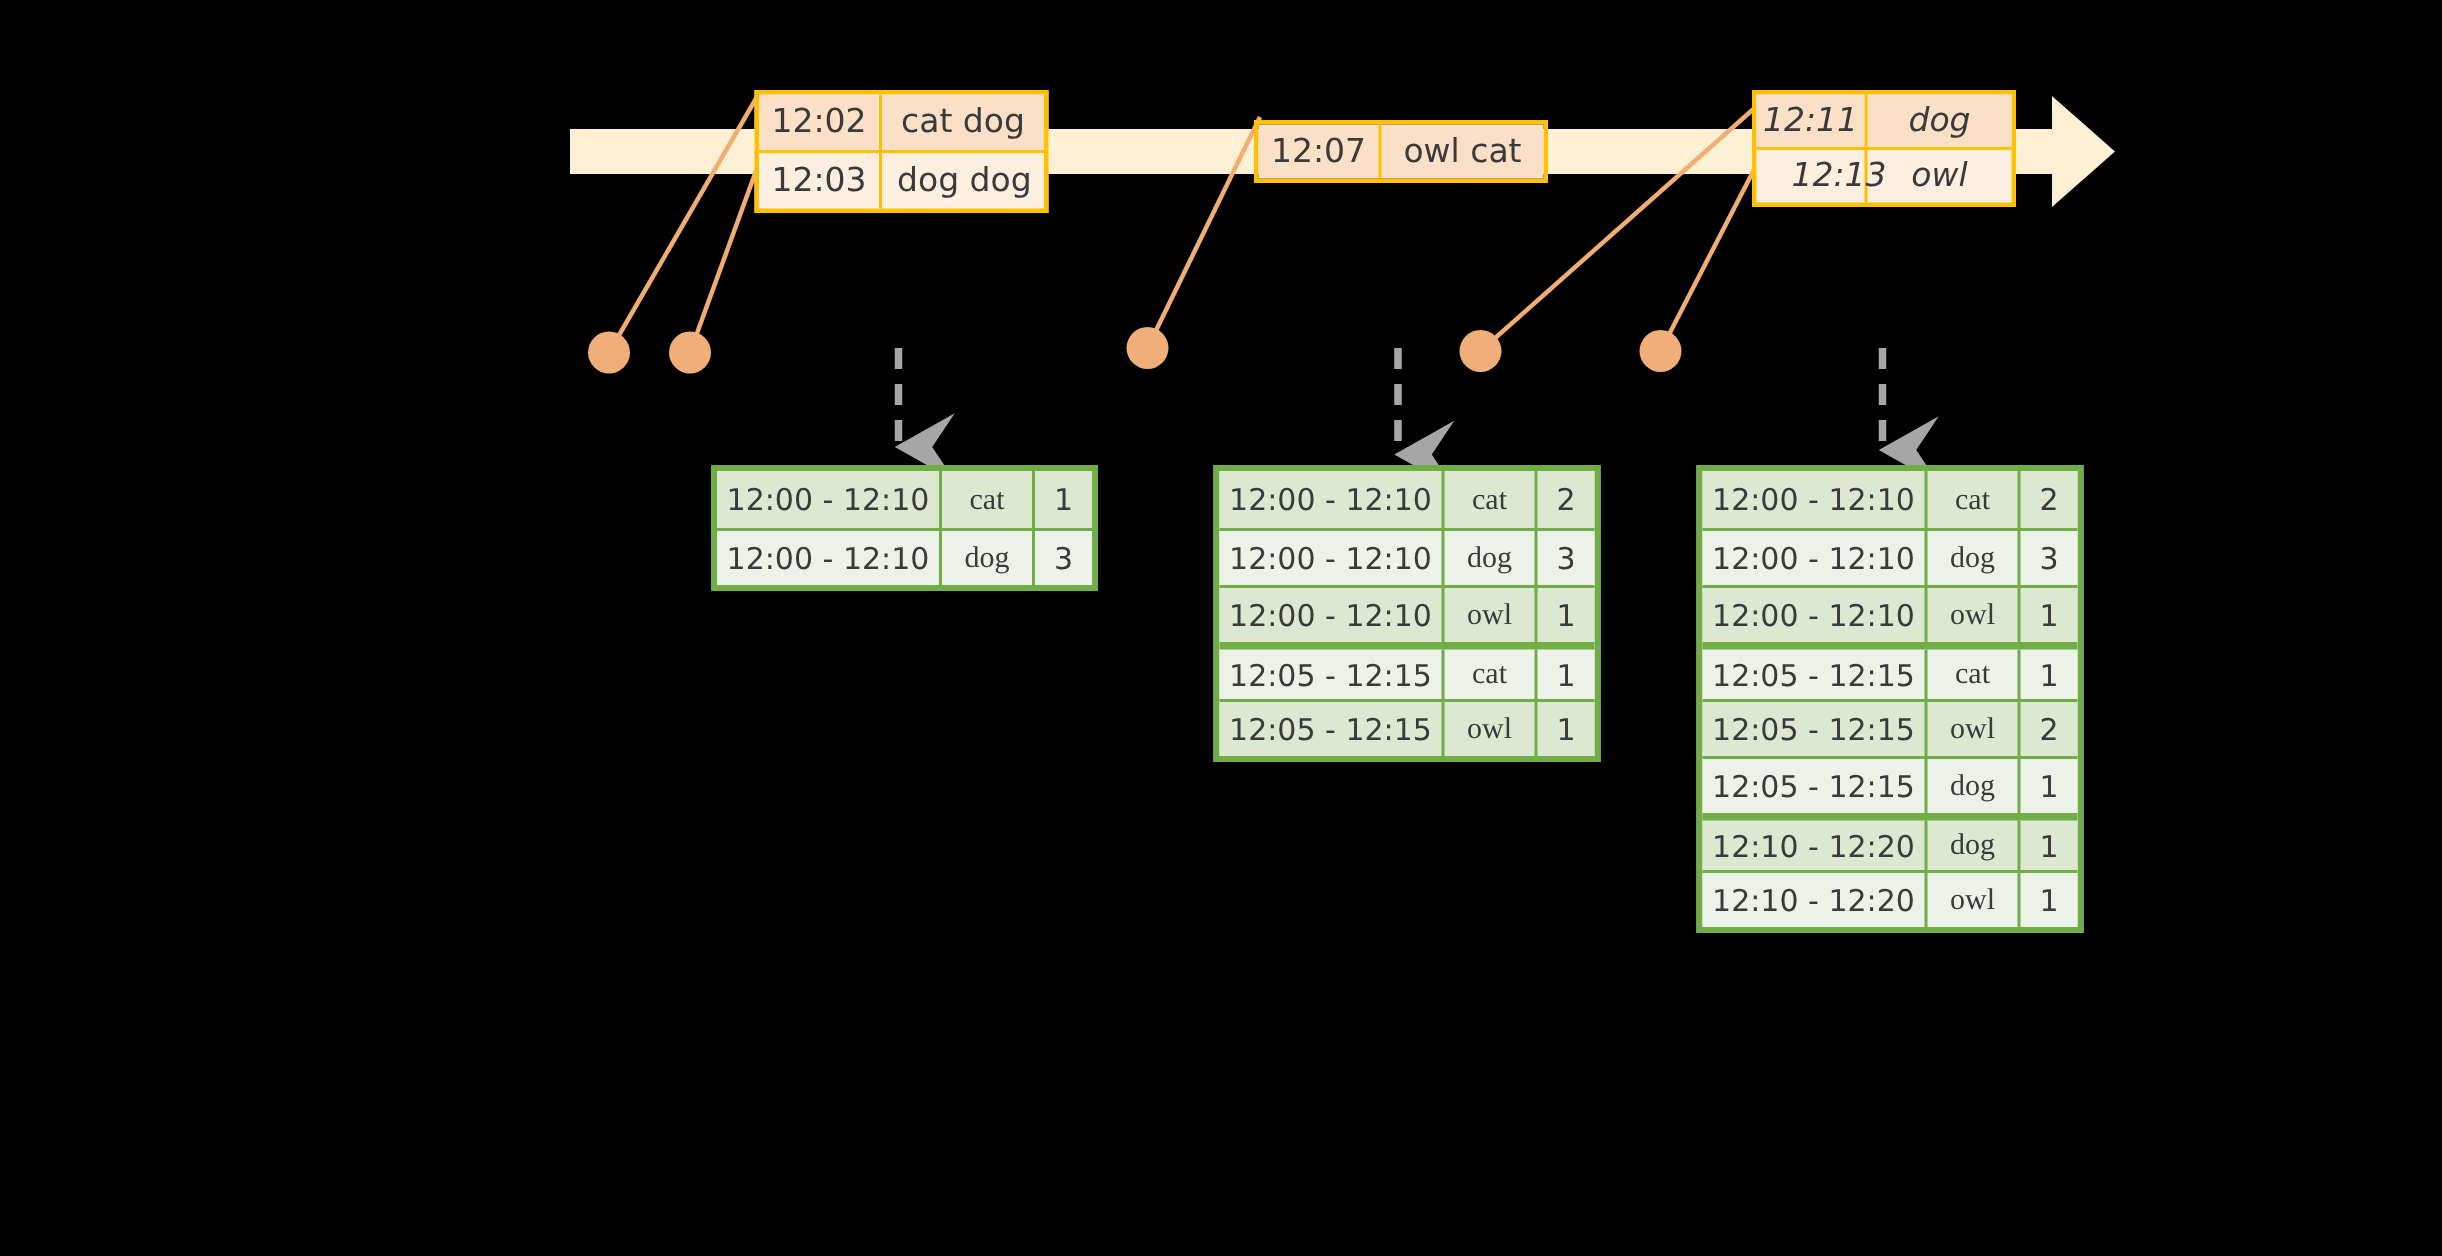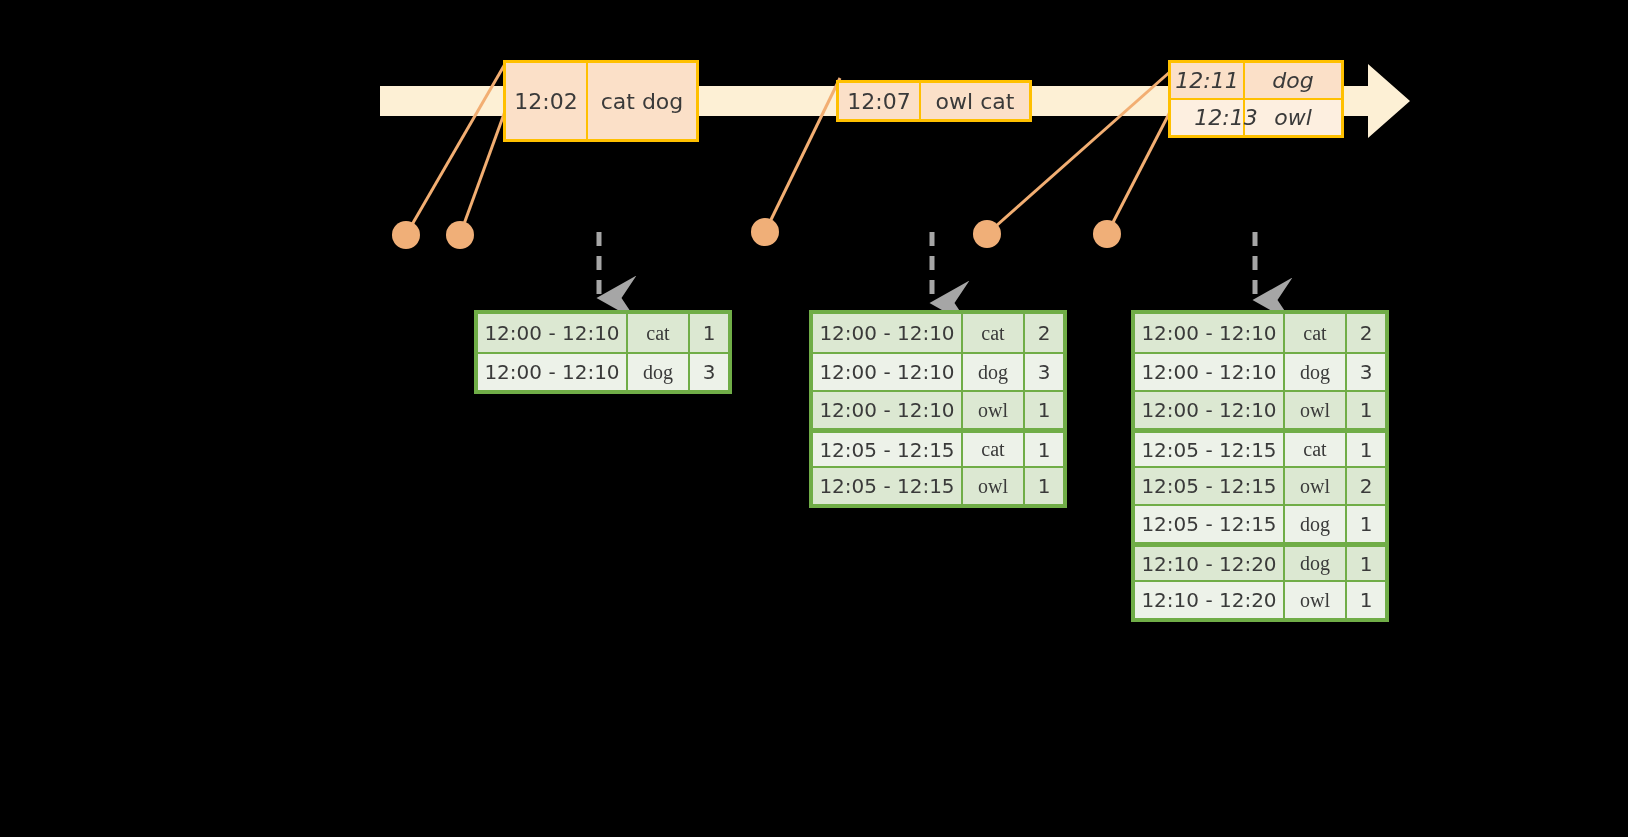--- a/index.html
+++ b/index.html
@@ -122,20 +122,24 @@
       <line x1="932" y1="232" x2="932" y2="303" marker-end="url(#dash-arrow)"></line>
       <line x1="1255" y1="232" x2="1255" y2="300" marker-end="url(#dash-arrow)"></line>
     </g>
   </svg>
 
   <div class="event-box" id="ev1" style="left:503px; top:60px; width:196px; height:82px;">
     <div class="event-row shade">
       <div class="event-cell time" style="width:82px;">12:02</div>
       <div class="event-cell val">cat dog</div>
     </div>
+    <div class="event-row">
+      <div class="event-cell time" style="width:82px;">12:03</div>
+      <div class="event-cell val">dog dog</div>
+    </div>
   </div>
 
   <div class="event-box" id="ev2" style="left:836px; top:80px; width:196px; height:42px;">
     <div class="event-row shade">
       <div class="event-cell time" style="width:82px;">12:07</div>
       <div class="event-cell val">owl cat</div>
     </div>
   </div>
 
   <div class="event-box" id="ev3" style="left:1168px; top:60px; width:176px; height:78px;font-style:italic;">

